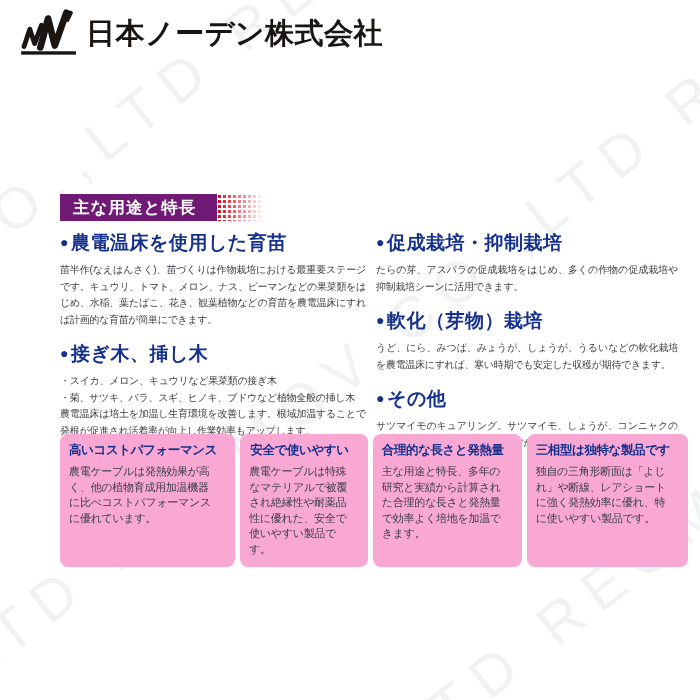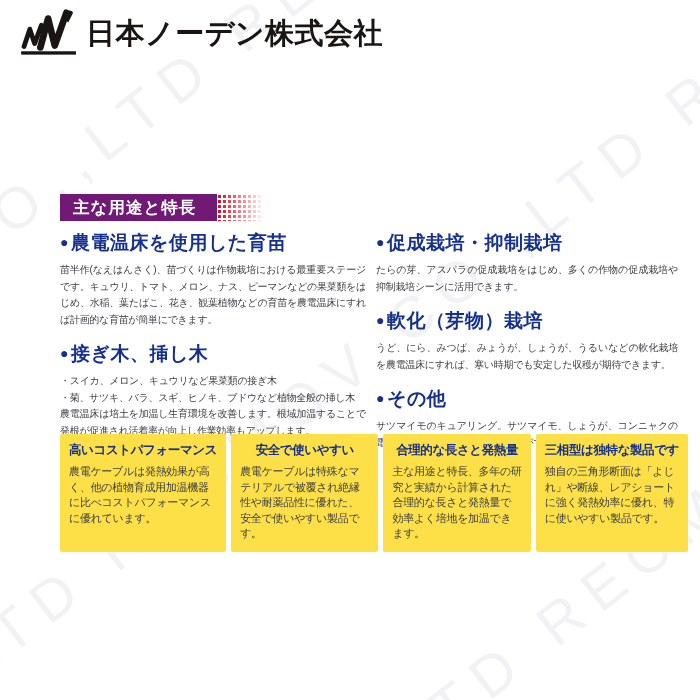--- a/index.html
+++ b/index.html
@@ -68,22 +68,22 @@
     text-align:justify;
   }
   .sec-body .nowrap-line { white-space:nowrap; }
 
   
   .boxes {
     position:absolute; left:60px; top:434px; width:628px;
     display:flex; gap:5px; align-items:stretch;
   }
   .fbox {
-    flex:1 1 0; background:#fde047; border-radius:2px;
-    padding:8px 9px 10px 9px; box-sizing:border-box;
+    flex:1 1 0; background:#f9a8d4; border-radius:8px;
+    padding:8px 18px 10px 9px; box-sizing:border-box;
   }
   .fbox-title {
     color:#15318d; font-weight:bold; font-size:12.5px;
     text-align:center; white-space:nowrap; letter-spacing:-0.4px;
     margin-bottom:5px;
   }
   .fbox-body {
     color:#3a3d44; font-size:11px; line-height:15.5px; letter-spacing:-0.3px;
   }
 </style>

